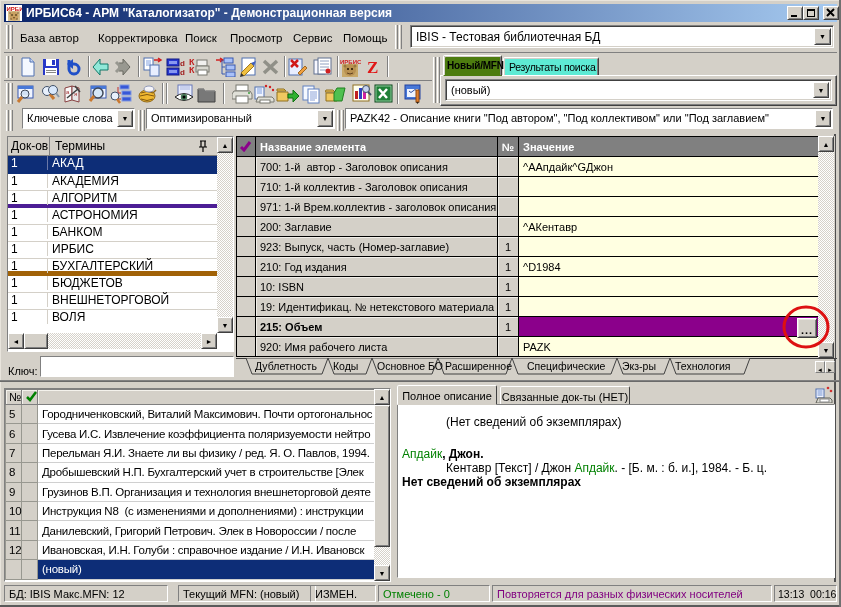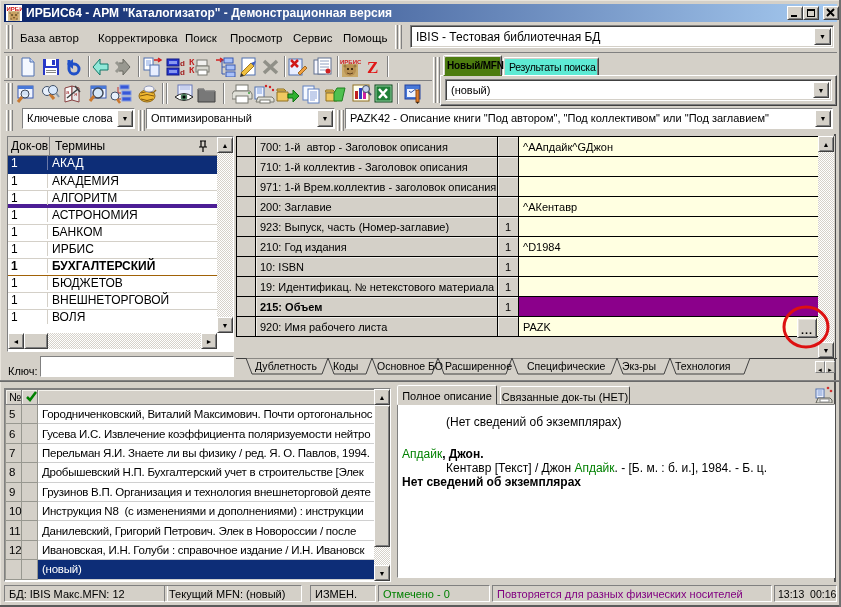--- a/index.html
+++ b/index.html
@@ -332,21 +332,21 @@
           <path d="M4 2 L10 2 M5 2 L5 8 M9 2 L9 8 M3 8 L11 8 M7 8 L7 13" stroke="#000" stroke-width="1.2" fill="none"></path>
         </svg>
     </div>
     <div class="ab" style="left:0;top:19px;width:209px;height:177px;font-size:12px;" id="termrows">
       <div style="height:18px;background:#0d2d77;color:#fff;"><span style="display:inline-block;width:40px;padding-left:3px;border-right:1px solid #6a78a8;">1</span><span style="padding-left:4px;">АКАД</span></div>
       <div style="height:17px;border-bottom:1px solid #d4d0c8;"><span style="display:inline-block;width:40px;padding-left:3px;border-right:1px solid #d4d0c8;">1</span><span style="padding-left:4px;">АКАДЕМИЯ</span></div>
       <div style="height:17px;border-bottom:4px solid #4c1d95;"><span style="display:inline-block;width:40px;padding-left:3px;border-right:1px solid #d4d0c8;">1</span><span style="padding-left:4px;">АЛГОРИТМ</span></div>
       <div style="height:17px;border-bottom:1px solid #d4d0c8;"><span style="display:inline-block;width:40px;padding-left:3px;border-right:1px solid #d4d0c8;">1</span><span style="padding-left:4px;">АСТРОНОМИЯ</span></div>
       <div style="height:17px;border-bottom:1px solid #d4d0c8;"><span style="display:inline-block;width:40px;padding-left:3px;border-right:1px solid #d4d0c8;">1</span><span style="padding-left:4px;">БАНКОМ</span></div>
       <div style="height:17px;border-bottom:1px solid #d4d0c8;"><span style="display:inline-block;width:40px;padding-left:3px;border-right:1px solid #d4d0c8;">1</span><span style="padding-left:4px;">ИРБИС</span></div>
-      <div style="height:17px;border-bottom:1px solid #a16207;font-weight:bold;"><span style="display:inline-block;width:40px;padding-left:3px;border-right:1px solid #d4d0c8;">1</span><span style="padding-left:4px;">БУХГАЛТЕРСКИЙ</span></div>
+      <div style="height:17px;border-bottom:5px solid #a16207;"><span style="display:inline-block;width:40px;padding-left:3px;border-right:1px solid #d4d0c8;">1</span><span style="padding-left:4px;">БУХГАЛТЕРСКИЙ</span></div>
       <div style="height:17px;border-bottom:1px solid #d4d0c8;"><span style="display:inline-block;width:40px;padding-left:3px;border-right:1px solid #d4d0c8;">1</span><span style="padding-left:4px;">БЮДЖЕТОВ</span></div>
       <div style="height:17px;border-bottom:1px solid #d4d0c8;"><span style="display:inline-block;width:40px;padding-left:3px;border-right:1px solid #d4d0c8;">1</span><span style="padding-left:4px;">ВНЕШНЕТОРГОВОЙ</span></div>
       <div style="height:17px;"><span style="display:inline-block;width:40px;padding-left:3px;border-right:1px solid #d4d0c8;">1</span><span style="padding-left:4px;">ВОЛЯ</span></div>
     </div>
 
     <div class="ab track" style="left:209px;top:0;width:16px;height:196px;">
       <div class="ab sbtn" style="left:0;top:0;width:16px;height:16px;"><span class="arw" style="line-height:14px;">▲</span></div>
       <div class="ab sbtn" style="left:0;bottom:0;width:16px;height:16px;"><span class="arw" style="line-height:14px;">▼</span></div>
     </div>
 
@@ -364,20 +364,28 @@
 <div class="ab" style="left:236px;top:134px;width:601px;height:248px;" id="fields">
   <div class="ab" style="left:0;top:2px;width:599px;height:222px;background:#d4d0c8;" id="fieldtable">
     <table style="border-collapse:collapse;table-layout:fixed;width:582px;font-size:11px;" cellspacing="0">
       <colgroup>
           <col style="width:19px">
           <col style="width:242px">
           <col style="width:21px">
           <col style="width:300px">
         </colgroup>
       <tbody>
+          <tr style="height:20px;background:#808080;color:#fff;font-weight:bold;">
+        <td style="border:1px solid #000;text-align:center;"><svg width="14" height="12">
+                <path d="M2 7 L5 10 L11 2" stroke="#8b008b" stroke-width="3" fill="none"></path>
+              </svg></td>
+        <td style="border:1px solid #000;padding-left:4px;">Название элемента</td>
+        <td style="border:1px solid #000;text-align:center;">№</td>
+        <td style="border:1px solid #000;padding-left:4px;">Значение</td>
+      </tr>
       <tr style="height:20px;">
             <td class="fc"></td>
             <td class="fn">700: 1-й&nbsp; автор - Заголовок описания</td>
             <td class="fo"></td>
             <td class="fv">^AАпдайк^GДжон</td>
           </tr>
       <tr style="height:20px;">
             <td class="fc"></td>
             <td class="fn">710: 1-й коллектив - Заголовок описания</td>
             <td class="fo"></td>
@@ -562,18 +570,18 @@
   <div class="ab sk1" style="left:3px;top:20px;width:438px;height:174px;background:#fff;font-size:12px;">
     <div class="ab" style="left:48px;top:10px;">(Нет сведений об экземплярах)</div>
     <div class="ab" style="left:4px;top:42px;"><span style="color:#008000;">Апдайк</span><b>, Джон.</b></div>
     <div class="ab" style="left:48px;top:56px;">Кентавр [Текст] / Джон <span style="color:#008000;">Апдайк</span>. - [Б. м. : б. и.], 1984. - Б. ц.</div>
     <div class="ab" style="left:4px;top:70px;font-weight:bold;">Нет сведений об экземплярах</div>
   </div>
 </div>
 
 <div class="ab" style="left:4px;top:584px;width:833px;height:19px;" id="status">
   <div class="ab sk1" style="left:0;top:1px;width:164px;height:17px;padding:2px 0 0 4px;">БД: IBIS Макс.MFN: 12</div>
-  <div class="ab sk1" style="left:160px;top:1px;width:138px;height:17px;padding:2px 0 0 4px;">Текущий MFN: (новый)</div>
+  <div class="ab sk1" style="left:174px;top:1px;width:138px;height:17px;padding:2px 0 0 4px;">Текущий MFN: (новый)</div>
   <div class="ab sk1" style="left:306px;top:1px;width:66px;height:17px;padding:2px 0 0 4px;">ИЗМЕН.</div>
   <div class="ab sk1" style="left:374px;top:1px;width:112px;height:17px;padding:2px 0 0 4px;color:#008000;">Отмечено - 0</div>
   <div class="ab sk1" style="left:488px;top:1px;width:280px;height:17px;padding:2px 0 0 4px;color:#800080;">Повторяется для разных физических носителей</div>
   <div class="ab sk1" style="left:770px;top:1px;width:63px;height:17px;padding:2px 0 12px 3px;white-space:nowrap;font-size:10.5px;">13:13&nbsp; 00:16</div>
 </div>
 
 </body></html>

